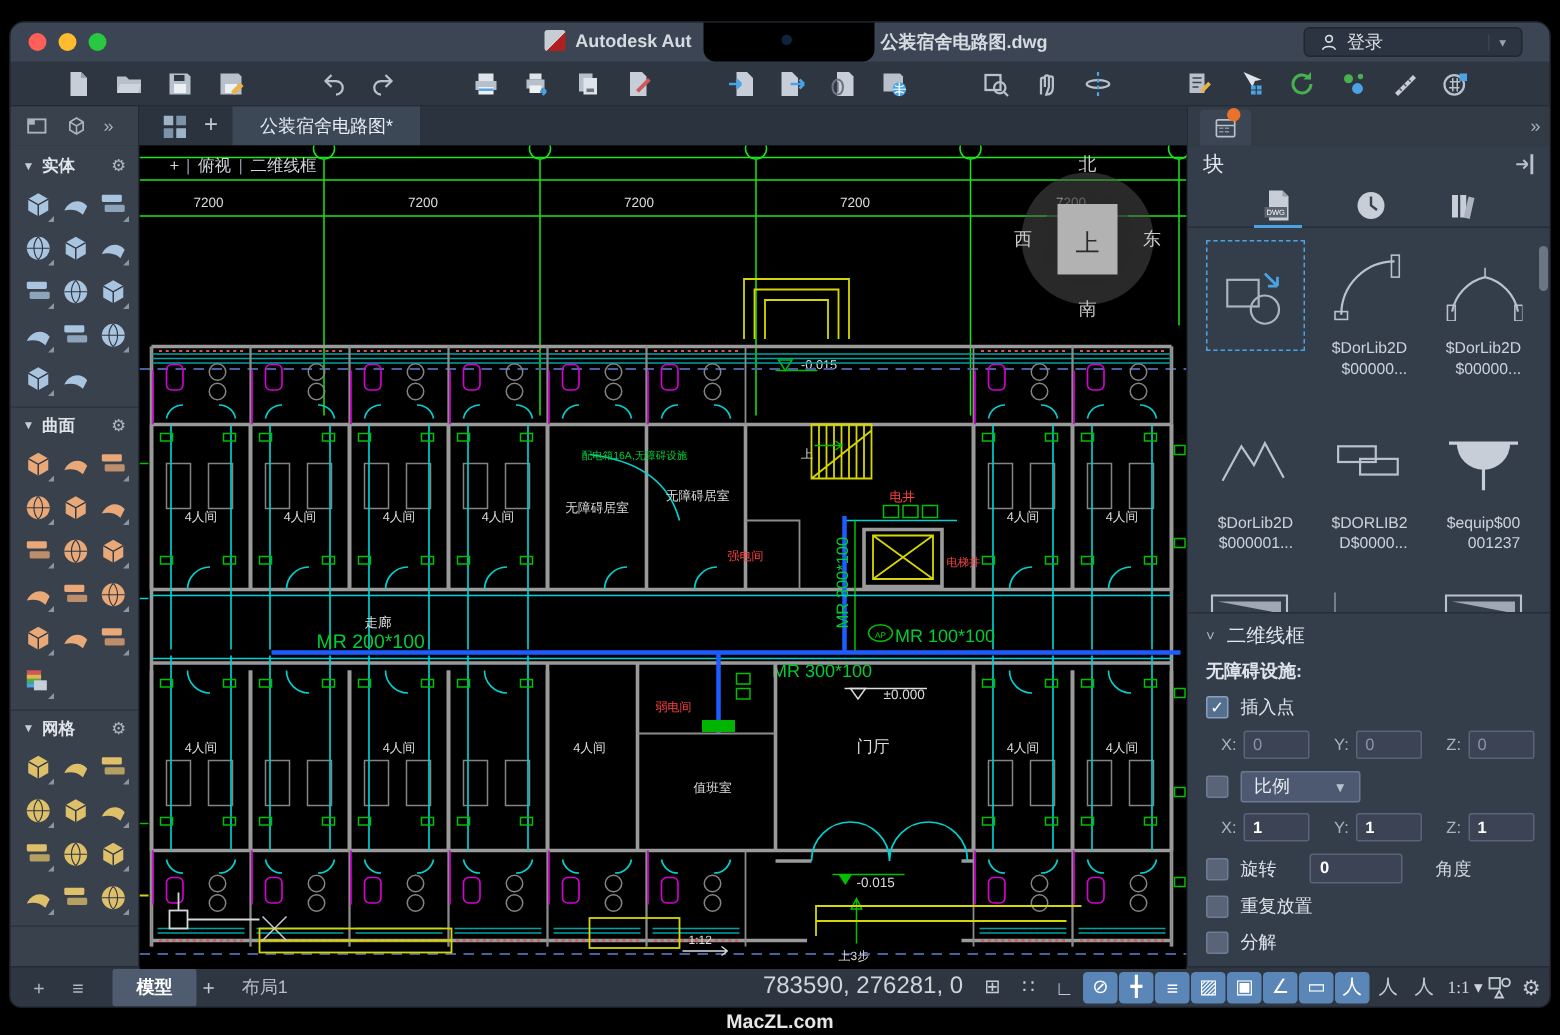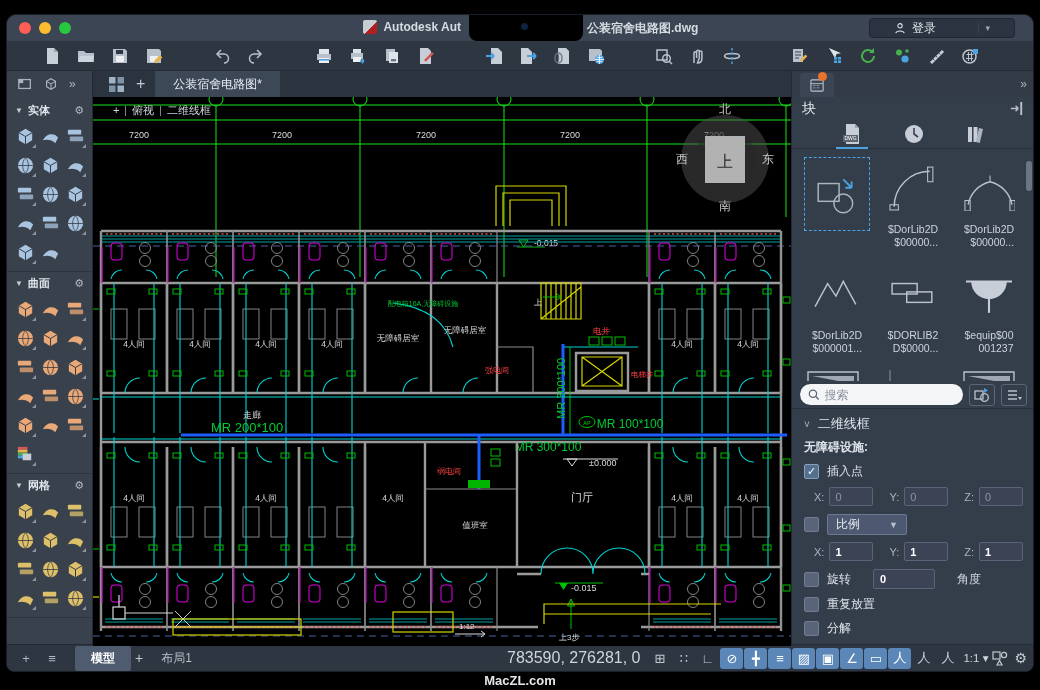--- a/index.html
+++ b/index.html
@@ -14,21 +14,21 @@
   .light { width:12px; height:12px; border-radius:50%; }
   .notch { position:absolute; left:462px; top:-1px; width:114px; height:27px; background:#000;
     border-radius:0 0 8px 8px; }
   .cam { position:absolute; left:52px; top:9px; width:7px; height:7px; border-radius:50%; background:#10233e; }
   .title-left { position:absolute; right:572px; top:5px; color:#d6dbe2; font-size:12px; font-weight:bold;
     display:flex; gap:6px; align-items:center; white-space:nowrap; }
   .title-right { position:absolute; left:580px; top:5px; color:#d6dbe2; font-size:12px; font-weight:bold; white-space:nowrap; }
   .appicon { width:14px; height:14px; background:linear-gradient(135deg,#c8cdd4 55%,#b02020 55%); border-radius:2px; display:inline-block; }
   .login-btn { position:absolute; right:18px; top:3px; width:146px; height:20px; background:#2b3440;
     border:1px solid #20272f; border-radius:4px; color:#dde2e8; font-size:12px;
-    display:flex; align-items:center; gap:6px; padding:0 24px; }
+    display:flex; align-items:center; gap:6px; padding:0 10px; }
   .login-btn .caret { margin-left:auto; font-size:9px; color:#9aa4b0; border-left:1px solid #3a4450; padding-left:6px; }
   
   .toolbar { height:30px; flex:none; background:#2e3642; display:flex; align-items:center; padding-left:34px; border-bottom:1px solid #242b35; }
   .tb-group { display:flex; gap:12px; margin-right:46px; }
   .tb-icon { width:22px; height:22px; display:flex; align-items:center; justify-content:center; }
   .tb-icon svg { width:18px; height:18px; }
   
   .tabrow { height:26px; flex:none; display:flex; background:#2b333f; }
   .tabrow-left { width:86px; flex:none; display:flex; align-items:center; gap:10px; padding-left:10px; background:#39414d; border-right:1px solid #232a33; }
   .tabrow-left svg { width:16px; height:16px; }
@@ -114,21 +114,21 @@
   .statusbar { height:27px; flex:none; background:#2e3642; display:flex; align-items:center; border-top:1px solid #242b35; padding:0 6px; }
   .sb-left-ic { color:#aeb7c2; font-size:13px; width:26px; text-align:center; }
   .model-tab { background:#4f5b6e; color:#fff; font-size:12px; font-weight:bold; padding:4px 16px; border-radius:2px; margin-left:10px; }
   .layout-tab { color:#b8bec8; font-size:12px; padding:4px 14px; }
   .sb-plus { color:#c2cad4; font-size:14px; margin:0 4px; }
   .coords { margin-left:auto; color:#cfd4da; font-size:16px; margin-right:8px; white-space:nowrap; }
   .toggles { display:flex; gap:1px; }
   .tgl { width:23px; height:21px; border-radius:3px; display:flex; align-items:center; justify-content:center;
     color:#c3cad3; font-size:13px; }
   .tgl.on { background:#5b87b8; color:#fff; }
-  .sb-scale { color:#cfd4da; font-size:11.5px; margin:0 4px; white-space:nowrap; }
+  .sb-scale { color:#cfd4da; font-size:11.5px; margin:0 4px; white-space:nowrap;font-family:Liberation Serif, serif; }
   .sb-gear { color:#c3cad3; font-size:14px; margin-left:4px; }
   
   .wm { position:absolute; left:0; right:0; bottom:0; height:18px; background:#000; color:#e6e6e6;
     font-size:13px; font-weight:bold; text-align:center; line-height:17px; }
 </style>
 </head>
 <body>
 
 <div class="window">
 
@@ -958,42 +958,20 @@
             <path d="M6 8h42v8" fill="#b9c2cc" opacity=".8"></path>
           </svg>
         <svg viewBox="0 0 54 20">
             <path d="M6 2v16" stroke="#8b95a1"></path>
           </svg>
         <svg viewBox="0 0 54 20">
             <path d="M2 16V4h50v12" fill="none" stroke="#b9c2cc" stroke-width="1.4"></path>
             <path d="M6 8h42v8" fill="#b9c2cc" opacity=".8"></path>
           </svg>
       </div>
-      <div class="searchrow">
-        <div class="searchbox">
-          <svg viewBox="0 0 14 14" width="13" height="13">
-              <circle cx="6" cy="6" r="4.4" fill="none" stroke="#5a6370" stroke-width="1.5"></circle>
-              <path d="M9.4 9.4 13 13" stroke="#5a6370" stroke-width="1.5"></path>
-            </svg>
-          <input placeholder="搜索" style="">
-        </div>
-        <div class="sq-btn">
-          <svg viewBox="0 0 16 16">
-              <rect x="1" y="4" width="8" height="8" fill="none" stroke="#b9c2cc" stroke-width="1.3"></rect>
-              <circle cx="10.5" cy="10.5" r="3.8" fill="none" stroke="#b9c2cc" stroke-width="1.3"></circle>
-              <path d="M10 1l4 2.5-4 2.5" fill="#4ba3e3"></path>
-            </svg>
-        </div>
-        <div class="sq-btn">
-          <svg viewBox="0 0 16 16">
-              <path d="M2 4h9M2 8h9M2 12h9" stroke="#b9c2cc" stroke-width="1.6"></path>
-              <path d="M12 10h4l-2 3z" fill="#b9c2cc"></path>
-            </svg>
-        </div>
-      </div>
 
       <div class="options">
         <div class="opt-header">
           <span class="v">˅</span>
           <span>二维线框</span>
         </div>
         <div class="opt-sub">无障碍设施:</div>
         <div class="cb-row">
           <span class="cbox checked">✓</span>
           <span>插入点</span>

